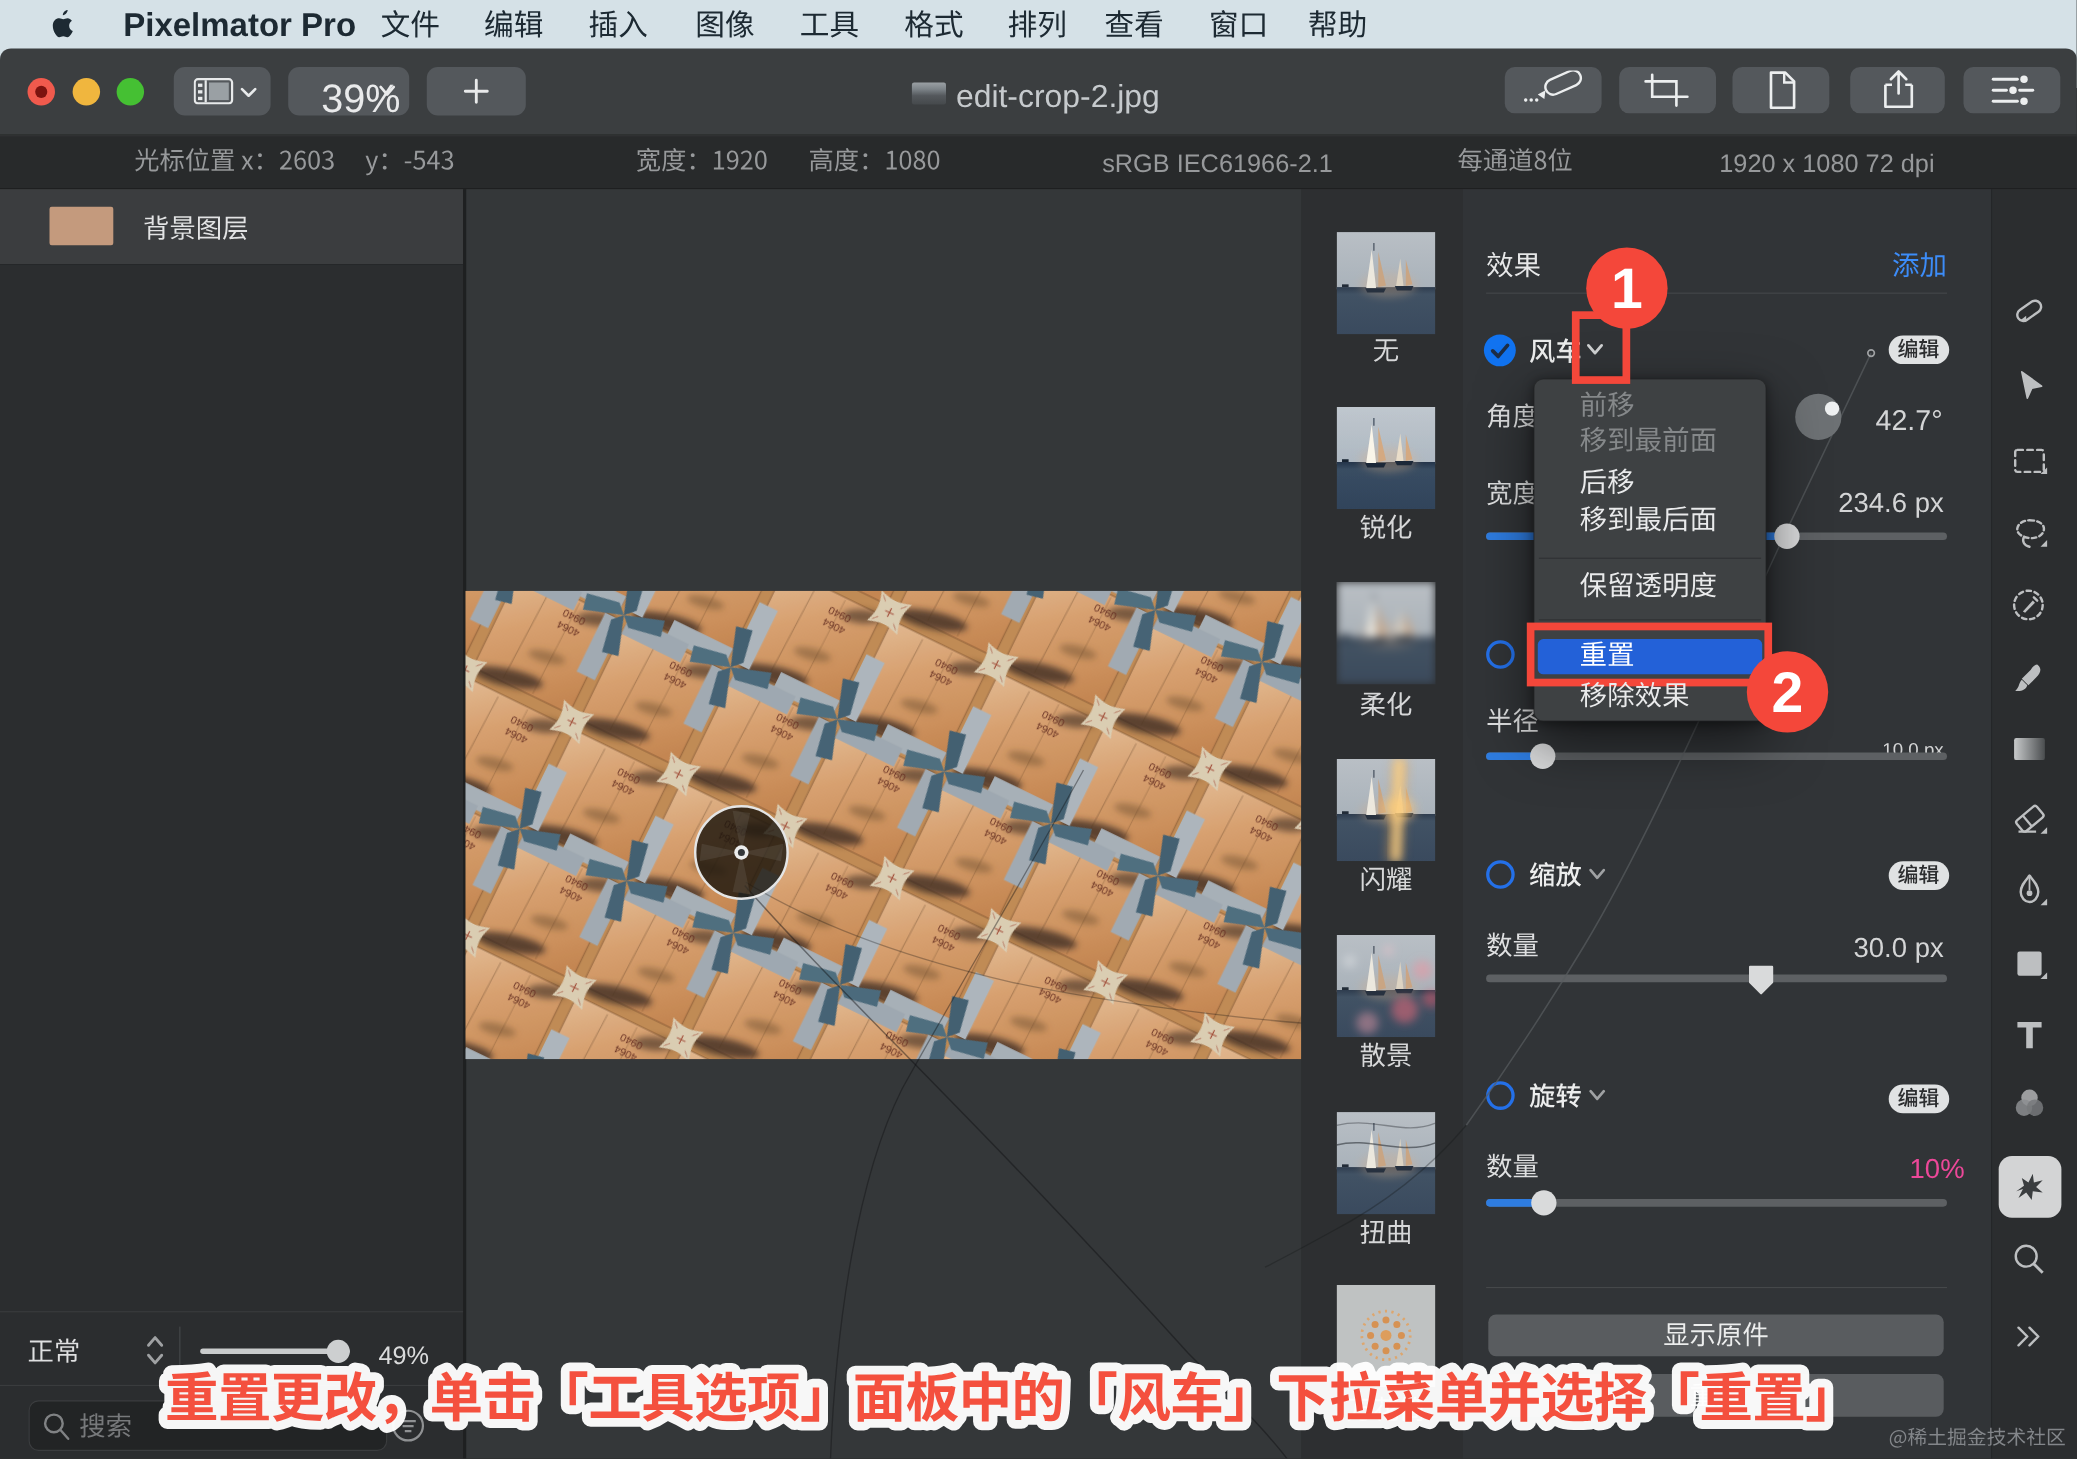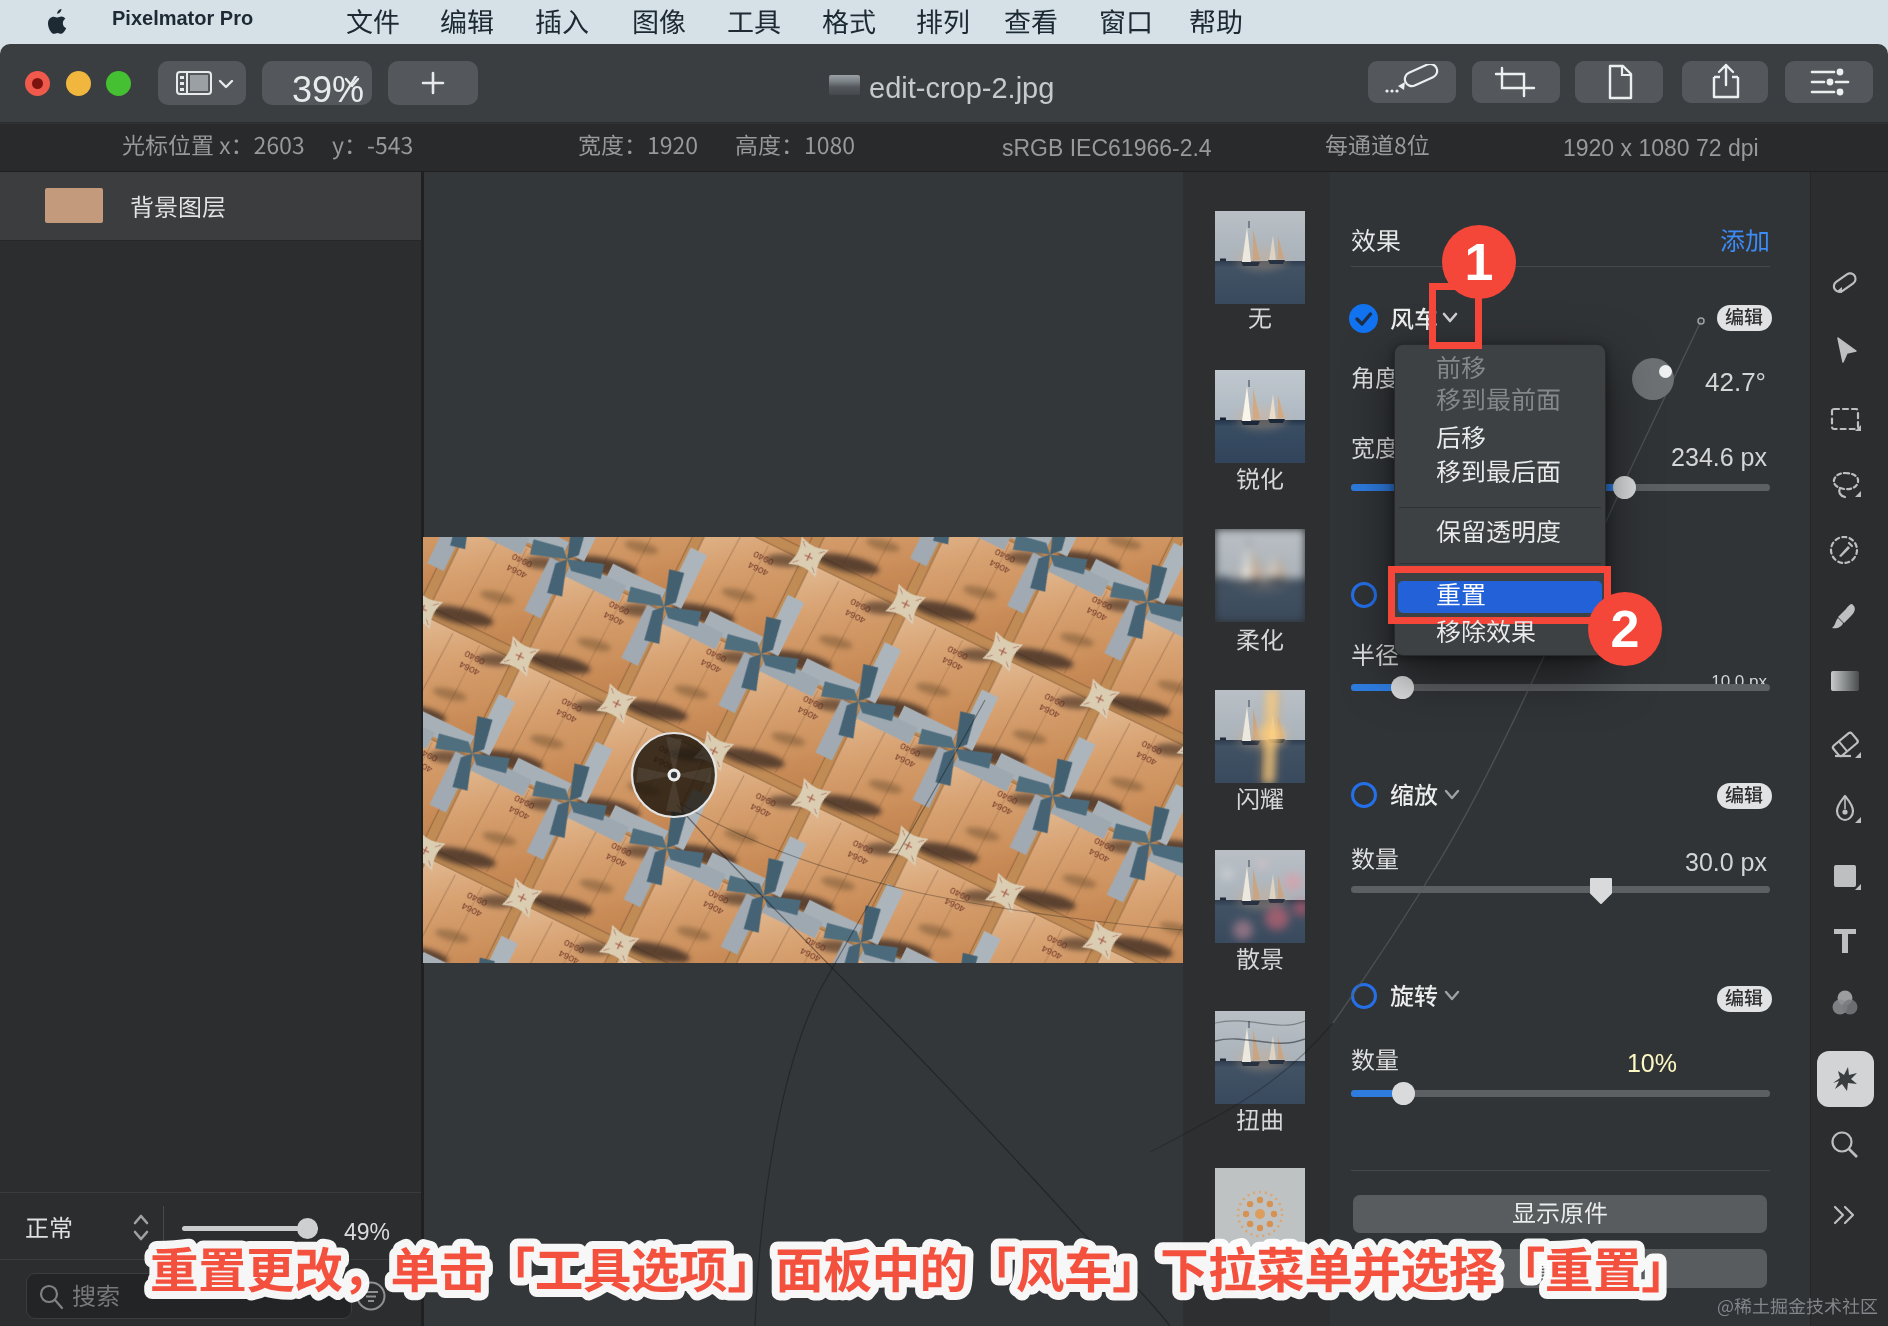--- a/index.html
+++ b/index.html
@@ -14,21 +14,21 @@
 <div class="abs" style="left:0;top:172px;width:423px;height:1154px;background:#2b2d2f"></div>
 <div class="abs" style="left:0;top:172px;width:421px;height:69px;background:#3b3d3f;border-bottom:1px solid #252729"></div>
 <div class="abs" style="left:421px;top:172px;width:3px;height:1154px;background:#1e2021"></div>
 <div class="abs" style="left:424px;top:172px;width:759px;height:1154px;background:#343739"></div>
 <div class="abs" style="left:1183px;top:172px;width:147px;height:1154px;background:#2d2f31"></div>
 <div class="abs" style="left:1330px;top:172px;width:480px;height:1154px;background:#313437"></div>
 <div class="abs" style="left:1810px;top:172px;width:78px;height:1154px;background:#2b2d2f;border-left:1px solid #242628"></div>
 <svg class="abs" style="left:44px;top:9px" width="26" height="30" viewBox="0 0 26 30">
 <path fill="#1d2a33" d="M17.5 7.6c-1.7 0-3.1.9-4 .9-.9 0-2.2-.87-3.7-.87C6.9 7.63 4 10 4 14.4c0 2.7 1.05 5.6 2.35 7.5 1.1 1.6 2.1 2.9 3.5 2.9 1.35 0 1.95-.9 3.65-.9 1.7 0 2.2.9 3.65.9 1.5 0 2.5-1.35 3.45-2.7.75-1.05 1.3-2.15 1.6-2.9-2.1-.8-3.35-2.65-3.35-4.9 0-2 1.1-3.6 2.5-4.5-1-1.4-2.5-2.2-3.85-2.2zM16.3 3.1c.75-.95 1.3-2.2 1.15-3.1-1.1.1-2.4.75-3.15 1.7-.7.8-1.3 2.1-1.15 3.05 1.2.05 2.4-.65 3.15-1.65z"></path>
     </svg>
-<div class="lat" style="left:112px;top:7px;font-size:20px;font-weight:bold;color:#1d2a33">Pixelmator Pro</div>
+<div class="lat" style="left:112px;top:7px;font-size:30px;font-weight:bold;color:#1d2a33">Pixelmator Pro</div>
 <div class="abs" style="left:25px;top:71px;width:25px;height:25px;border-radius:50%;background:#f05a4d"></div>
 <div class="abs" style="left:32px;top:78px;width:11px;height:11px;border-radius:50%;background:#7c130f"></div>
 <div class="abs" style="left:66px;top:71px;width:25px;height:25px;border-radius:50%;background:#f0b63e"></div>
 <div class="abs" style="left:106px;top:71px;width:25px;height:25px;border-radius:50%;background:#45c033"></div>
 <div style="position:absolute;background:#54585c;border-radius:10px;left:158px;top:61px;width:88px;height:44px"></div>
 <svg class="abs" style="left:176px;top:71px" width="60" height="24" viewBox="0 0 60 24">
 <rect x="1" y="1" width="34" height="22" rx="3" fill="none" stroke="#e8eaeb" stroke-width="2"></rect>
 <line x1="11" y1="2" x2="11" y2="22" stroke="#e8eaeb" stroke-width="2"></line>
 <rect x="4" y="5" width="4" height="3" fill="#e8eaeb"></rect>
       <rect x="4" y="11" width="4" height="3" fill="#e8eaeb"></rect>
@@ -79,21 +79,21 @@
 <g stroke="#eceeef" stroke-width="2.6" stroke-linecap="round">
 <line x1="2" y1="6" x2="24" y2="6"></line>
         <circle cx="30" cy="6" r="3.4" fill="#eceeef" stroke="none"></circle>
 <line x1="2" y1="16" x2="14" y2="16"></line>
         <line x1="26" y1="16" x2="38" y2="16"></line>
         <circle cx="20" cy="16" r="3.4" fill="#eceeef" stroke="none"></circle>
 <line x1="2" y1="26" x2="24" y2="26"></line>
         <circle cx="30" cy="26" r="3.4" fill="#eceeef" stroke="none"></circle>
       </g>
     </svg>
-<div class="lat" style="left:1002px;top:135px;font-size:23px;color:#97999b">sRGB IEC61966-2.4</div>
+<div class="lat" style="left:1002px;top:135px;font-size:23px;color:#97999b">sRGB IEC61966-2.1</div>
 <div class="lat" style="left:1563px;top:135px;font-size:23px;color:#97999b">1920 x 1080 72 dpi</div>
 <div class="abs" style="left:45px;top:188px;width:58px;height:35px;border-radius:2px;background:#c49a7d"></div>
 <div class="abs" style="left:0;top:1192px;width:421px;height:1px;background:#3a3c3e"></div>
 <svg class="abs" style="left:130px;top:1213px" width="22" height="30" viewBox="0 0 22 30">
 <path d="M5 10 L11 3 L17 10 M5 19 L11 26 L17 19" fill="none" stroke="#9fa1a3" stroke-width="2.6" stroke-linecap="round" stroke-linejoin="round"></path>
     </svg>
 <div class="abs" style="left:163px;top:1206px;width:1px;height:44px;background:#47494b"></div>
 <div class="abs" style="left:182px;top:1226px;width:136px;height:5px;border-radius:3px;background:#c9cbcc"></div>
 <div class="abs" style="left:297px;top:1218px;width:21px;height:21px;border-radius:50%;background:#cdcfd0"></div>
 <div class="lat" style="left:344px;top:1219px;font-size:23px;color:#dadbdc">49%</div>
@@ -482,21 +482,21 @@
     </svg>
 <div class="lat" style="left:1767px;top:848px;font-size:25px;color:#d4d5d6;transform:translateX(-100%)">30.0 px</div>
 <div class="abs" style="left:1351px;top:886px;width:419px;height:7px;border-radius:3.5px;background:#5d6063"></div>
 <svg class="abs" style="left:1588px;top:876px" width="26" height="30" viewBox="0 0 26 30">
       <path d="M3 3 H23 V17 L13 27 L3 17 Z" fill="#d9dadb" stroke="#d9dadb" stroke-width="2" stroke-linejoin="round"></path>
     </svg>
 <div class="abs" style="left:1351px;top:983px;width:26px;height:26px;border-radius:50%;border:3px solid #2470e8"></div>
 <svg class="abs" style="left:1443px;top:989px" width="18" height="14" viewBox="0 0 18 14">
       <path d="M3 3 L9 10 L15 3" fill="none" stroke="#9fa1a3" stroke-width="2.4" stroke-linecap="round" stroke-linejoin="round"></path>
     </svg>
-<div class="lat" style="left:1677px;top:1049px;font-size:25px;color:#fef9c3;transform:translateX(-100%)">10%</div>
+<div class="lat" style="left:1786px;top:1049px;font-size:25px;color:#ec4899;transform:translateX(-100%)">10%</div>
 <div class="abs" style="left:1351px;top:1090px;width:419px;height:7px;border-radius:3.5px;background:#5d6063"></div>
 <div class="abs" style="left:1351px;top:1090px;width:56px;height:7px;border-radius:3.5px;background:#2e7ce0"></div>
 <div class="abs" style="left:1392px;top:1082px;width:23px;height:23px;border-radius:50%;background:#d9dadb"></div>
 <div class="abs" style="left:1351px;top:1170px;width:419px;height:1px;background:#45484a"></div>
 <div class="abs" style="left:1353px;top:1195px;width:414px;height:38px;border-radius:7px;background:#595c5f"></div>
 <div class="abs" style="left:1353px;top:1249px;width:414px;height:39px;border-radius:7px;background:#595c5f"></div>
 <svg class="abs" style="z-index:5;left:0;top:0" width="1888" height="1326" viewBox="0 0 1888 1326">
       <path d="M678 802 C740 840 820 870 920 893 C1010 912 1120 925 1183 930" fill="none" stroke="rgba(15,16,18,0.3)" stroke-width="1.2"></path>
       <path d="M677 805 C760 900 900 1030 1080 1230 C1120 1270 1150 1300 1170 1326" fill="none" stroke="rgba(15,16,18,0.45)" stroke-width="1.3"></path>
       <path d="M985 700 C930 800 870 900 820 990 C780 1070 760 1200 755 1326" fill="none" stroke="rgba(15,16,18,0.4)" stroke-width="1.2"></path>

